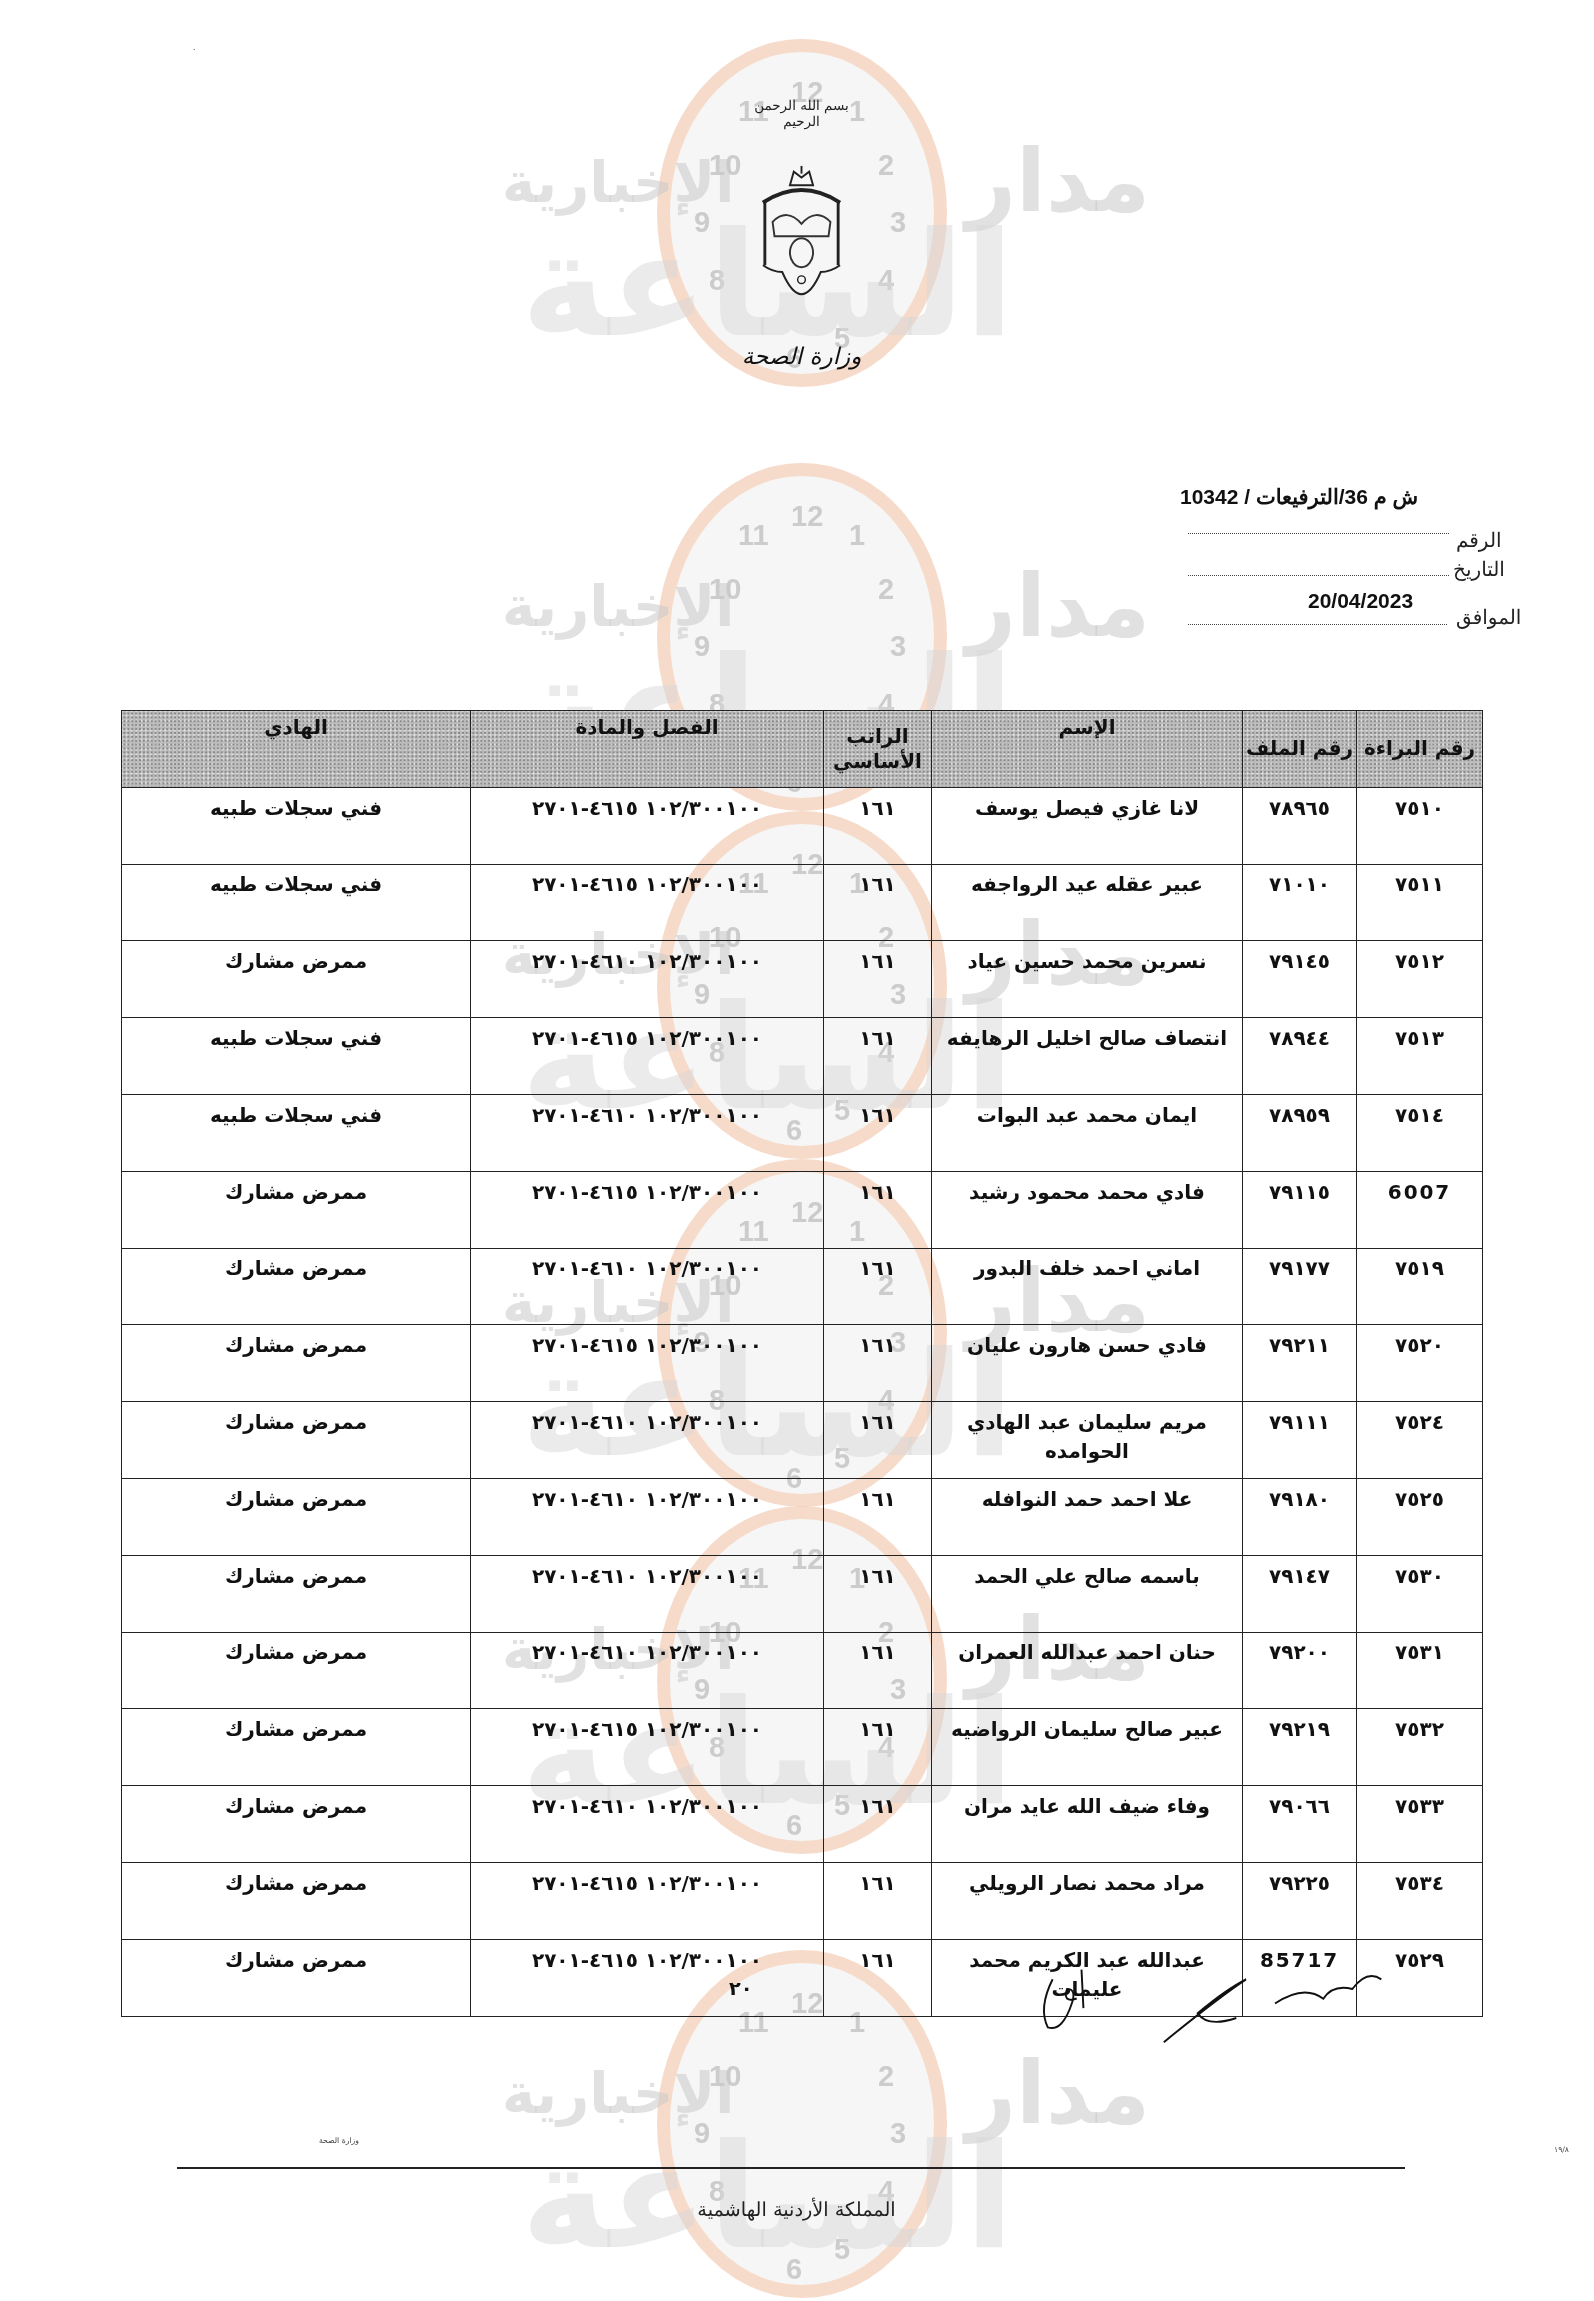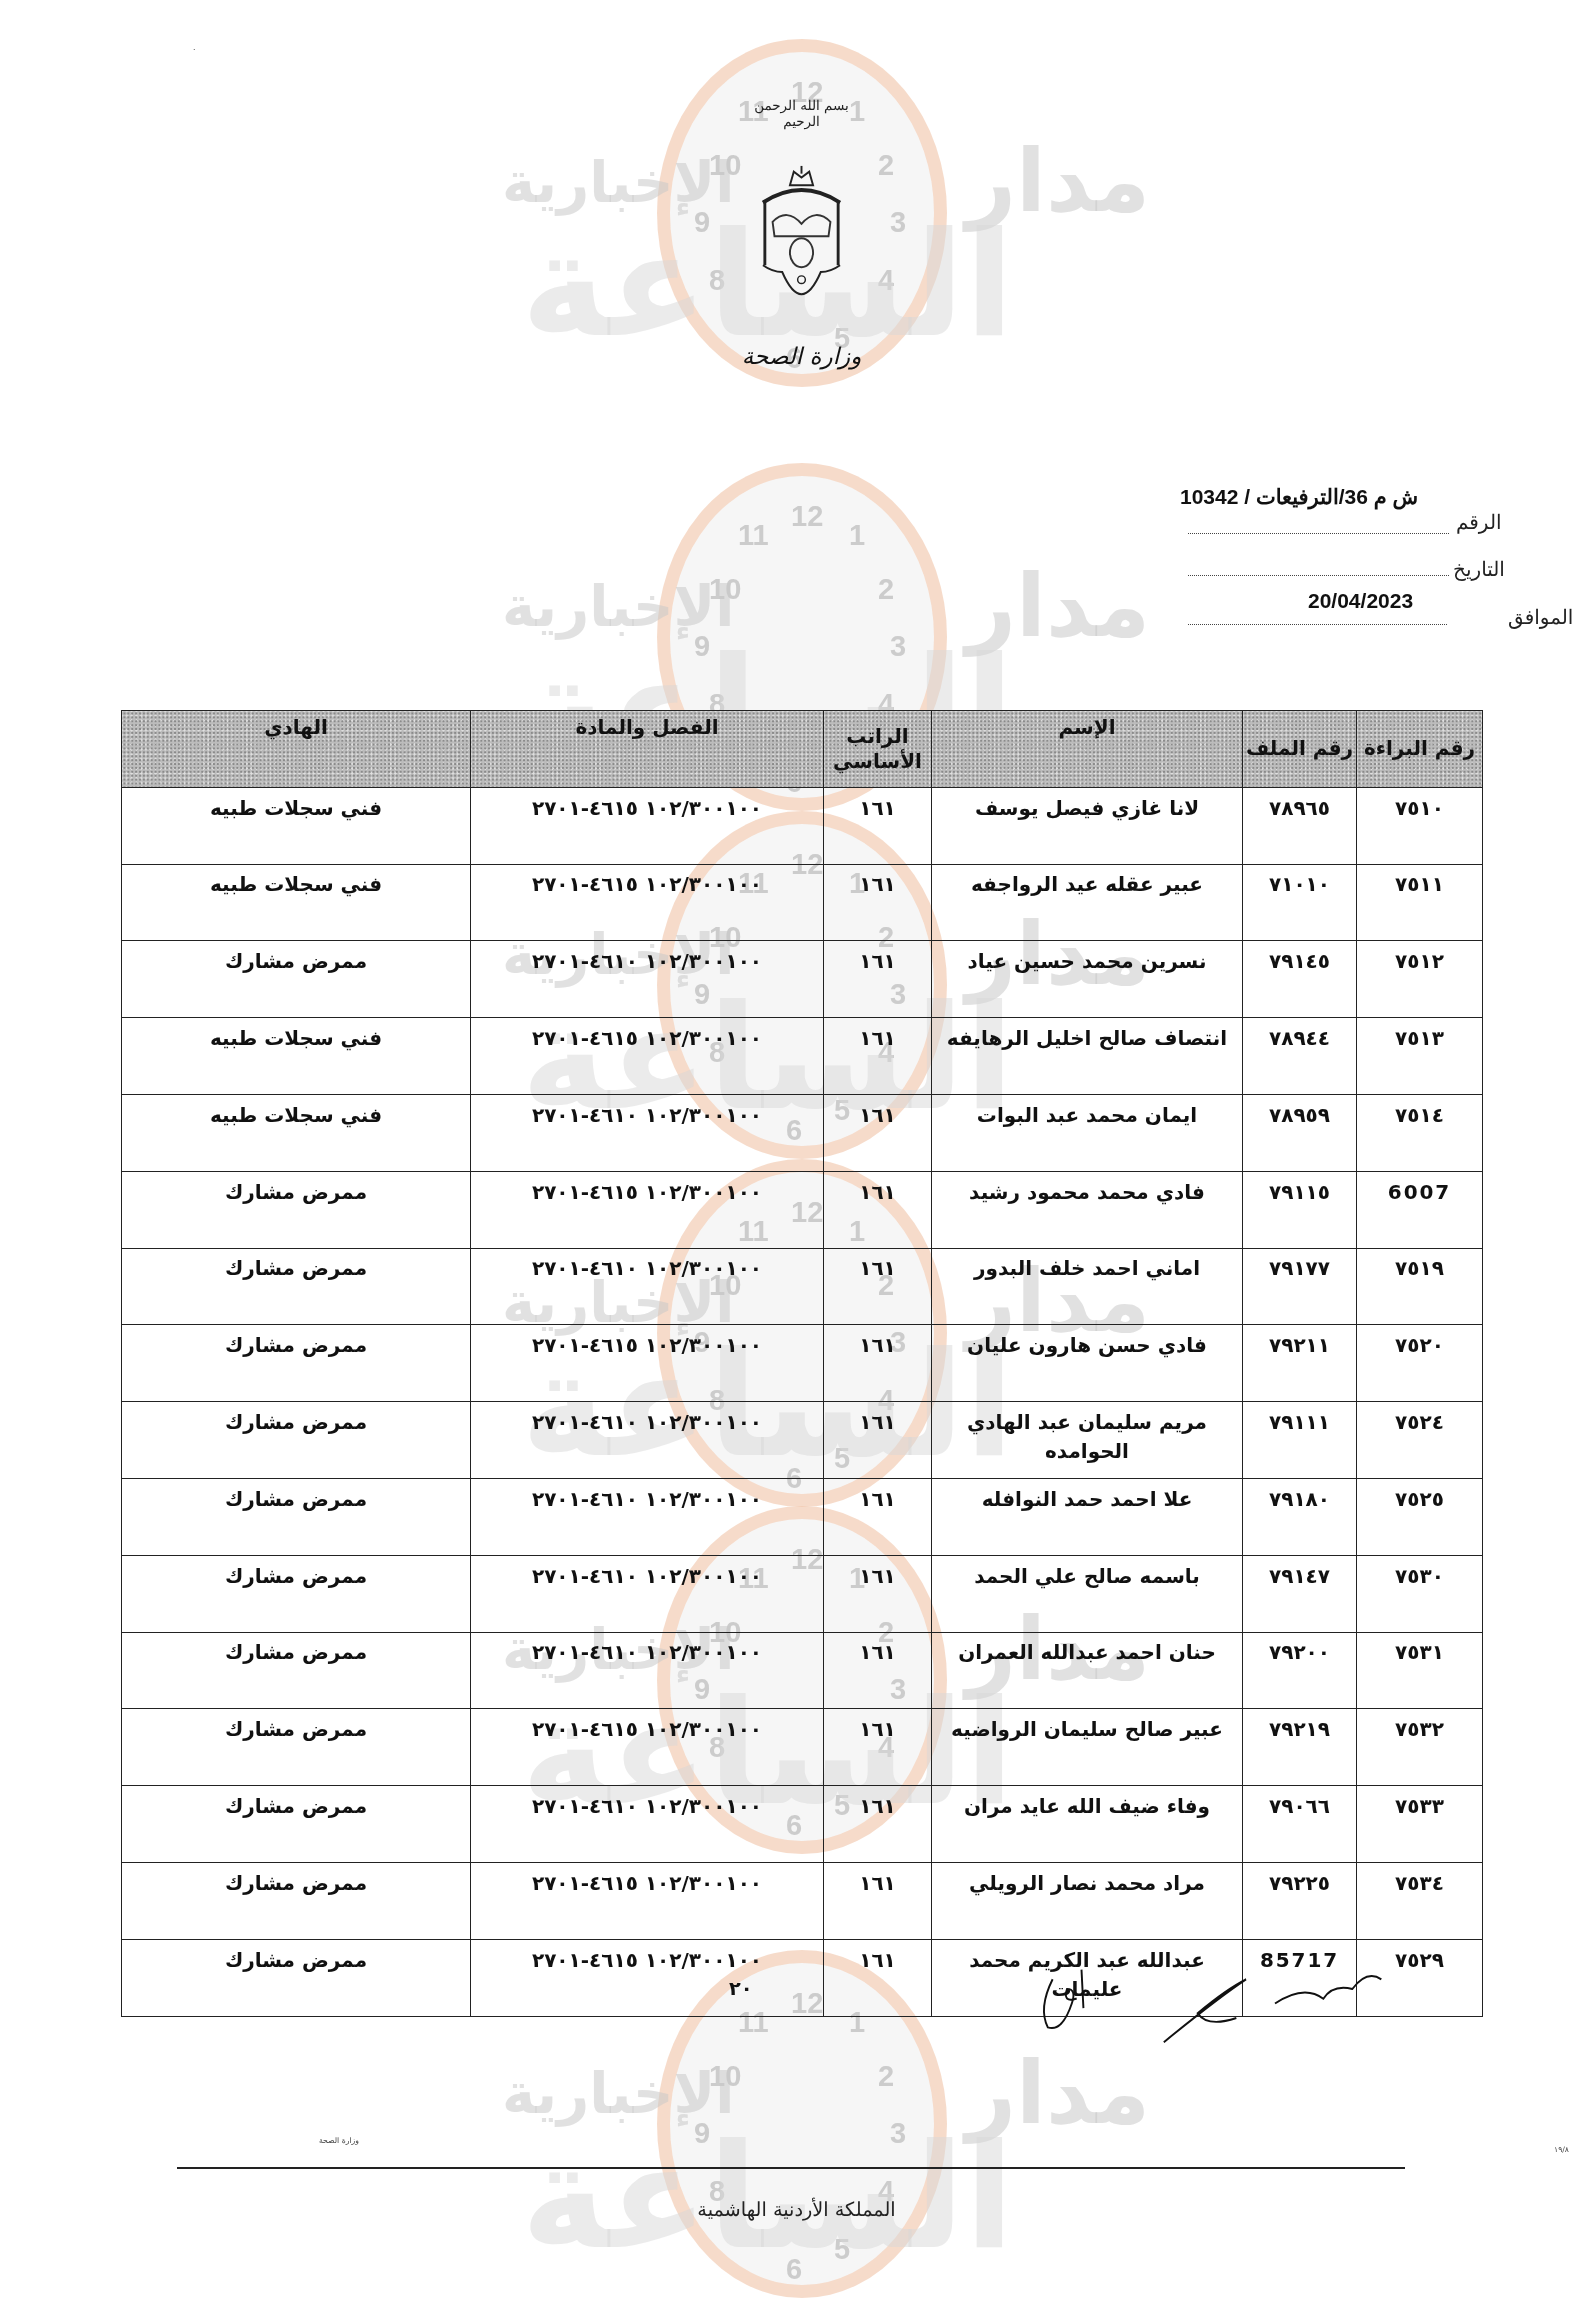--- a/index.html
+++ b/index.html
@@ -175,28 +175,28 @@
     <line x1="88" y1="40" x2="88" y2="105" stroke="#222" stroke-width="3"></line>
     <path d="M20 60 Q35 45 50 62 Q65 45 80 60 L78 75 L22 75 Z" fill="none" stroke="#333" stroke-width="2"></path>
     <ellipse cx="50" cy="92" rx="12" ry="15" fill="none" stroke="#333" stroke-width="2"></ellipse>
     <path d="M10 105 Q20 112 30 112 Q40 135 50 135 Q60 135 70 112 Q80 112 90 105" fill="none" stroke="#222" stroke-width="2"></path>
     <circle cx="50" cy="120" r="4" fill="none" stroke="#222" stroke-width="1.5"></circle>
   </svg>
   <div class="ministry">وزارة الصحة</div>
 
   <div class="ref">
     <div class="val" style="left:1180px; top:485px;">ش م 36/الترفيعات / 10342</div>
-    <div class="label" style="left:1456px; top:510px;">الرقم</div>
+    <div class="label" style="left:1456px; top:528px;">الرقم</div>
     <div class="dots" style="left:1188px; top:533px; width:261px;"></div>
 
     <div class="label" style="left:1453px; top:557px;">التاريخ</div>
     <div class="dots" style="left:1188px; top:575px; width:261px;"></div>
 
     <div class="val" style="left:1308px; top:589px;text-align:center;">20/04/2023</div>
-    <div class="label" style="left:1508px; top:605px;">الموافق</div>
+    <div class="label" style="left:1456px; top:605px;">الموافق</div>
     <div class="dots" style="left:1188px; top:624px; width:259px;"></div>
   </div>
 
   <table class="grid">
     <colgroup>
       <col style="width:126px">
         <col style="width:114px">
         <col style="width:311px">
       <col style="width:108px">
         <col style="width:353px">

